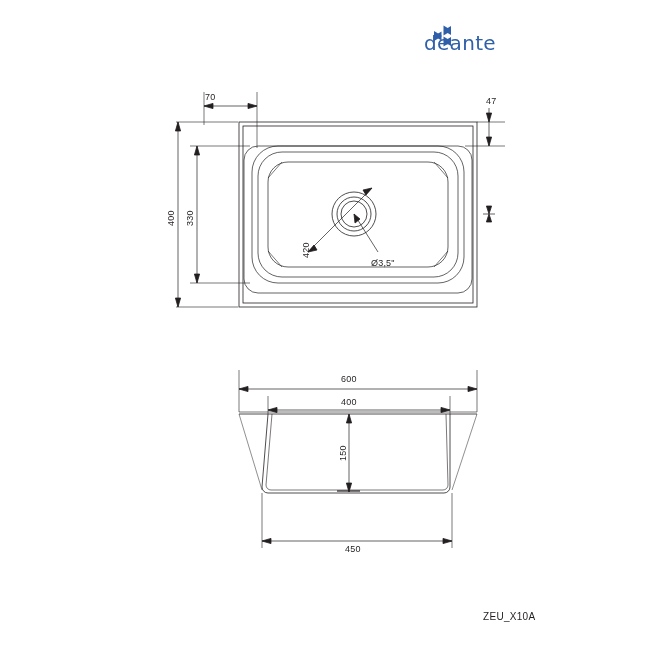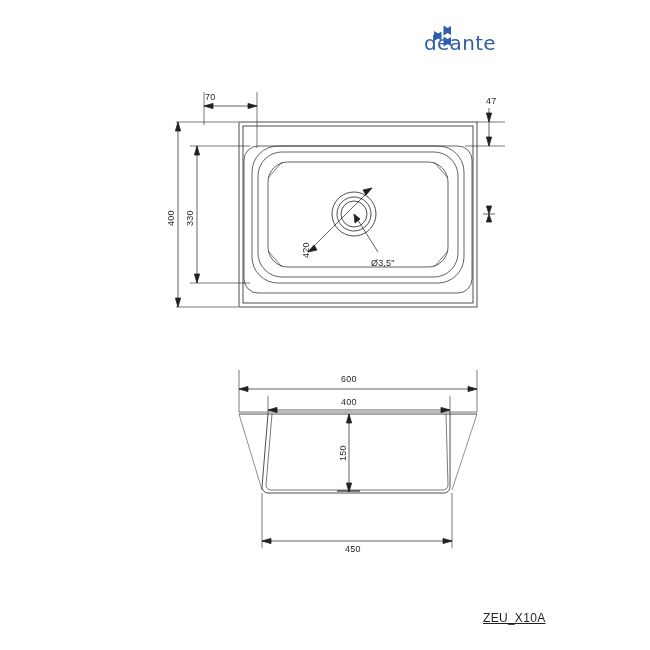--- a/index.html
+++ b/index.html
@@ -27,24 +27,23 @@
     left:424px;top:31px;
     font-size:20px;
     letter-spacing:.3px;
     color:#2f5fa8;
     font-family:"DejaVu Sans", sans-serif;
     font-weight:400;
   }
   .code{
     position:absolute;
     left:483px;top:611px;
-    font-size:12px;
+    font-size:10px;
     color:#231f20;
     letter-spacing:.3px;
-    text-decoration:underline;
   }
 </style>
 </head>
 <body>
 
 <div class="stage">
 
   <svg width="650" height="650" style="position:absolute;left:0;top:0;">
     <g fill="#2f5fa8">
       <path d="M434 36 l7.5 -4.5 l0 5 l-7.5 4.5 z"></path>

